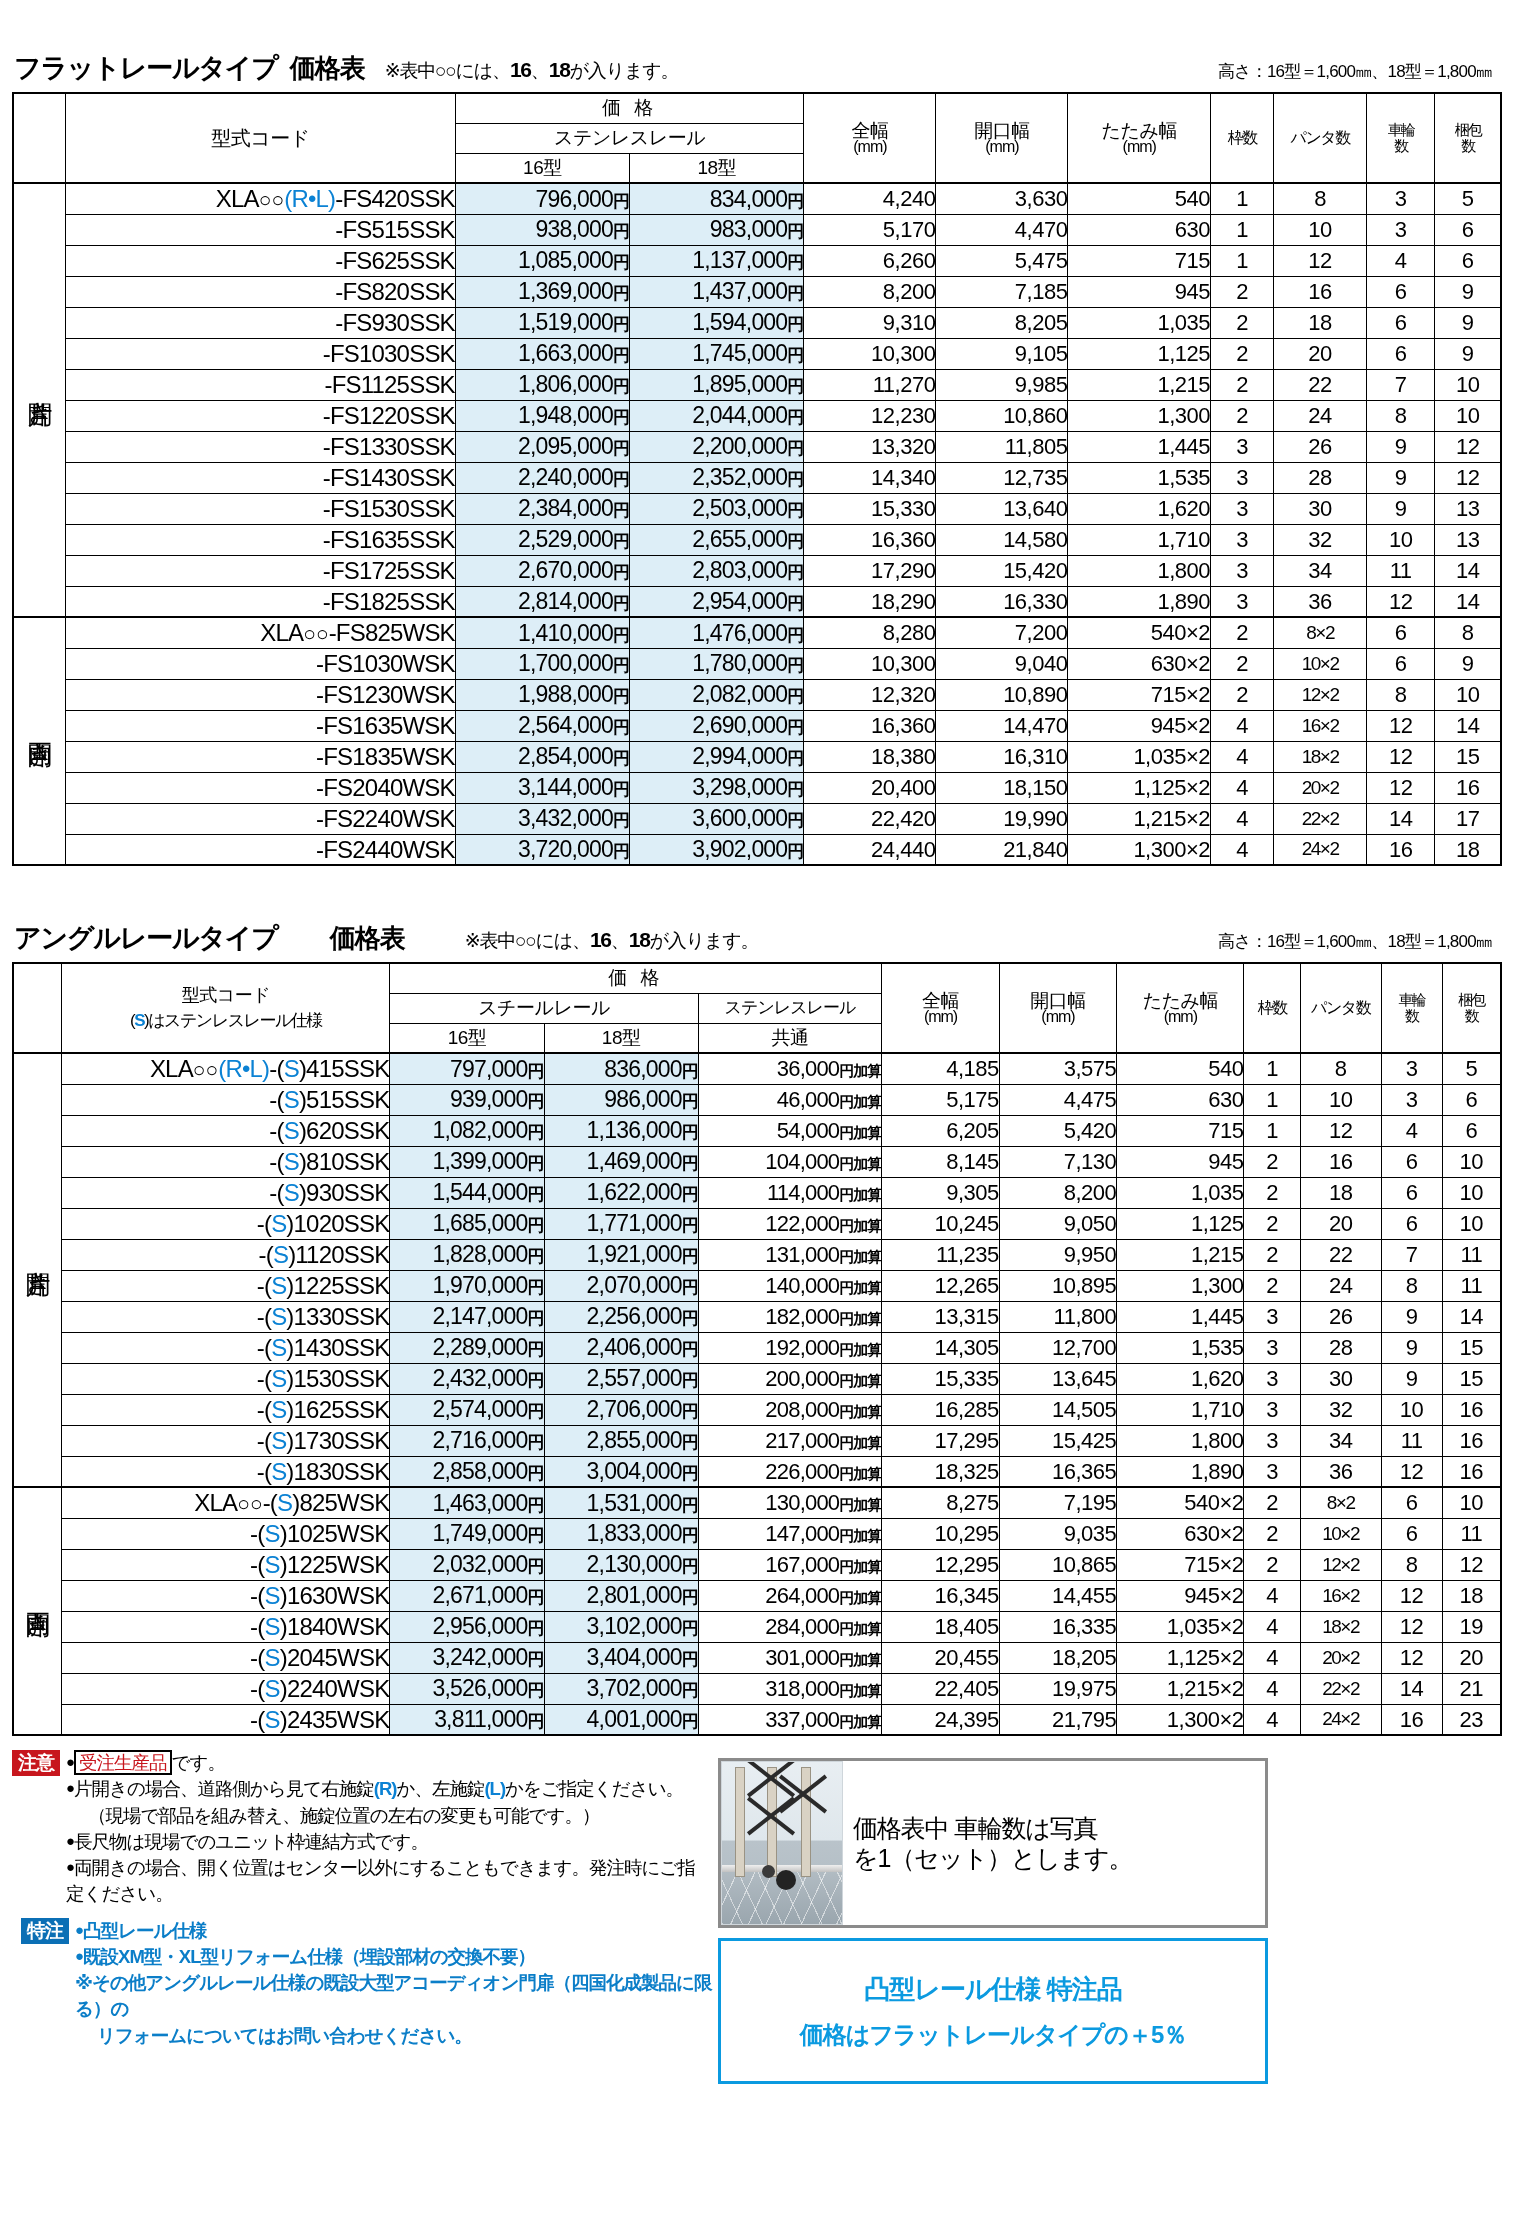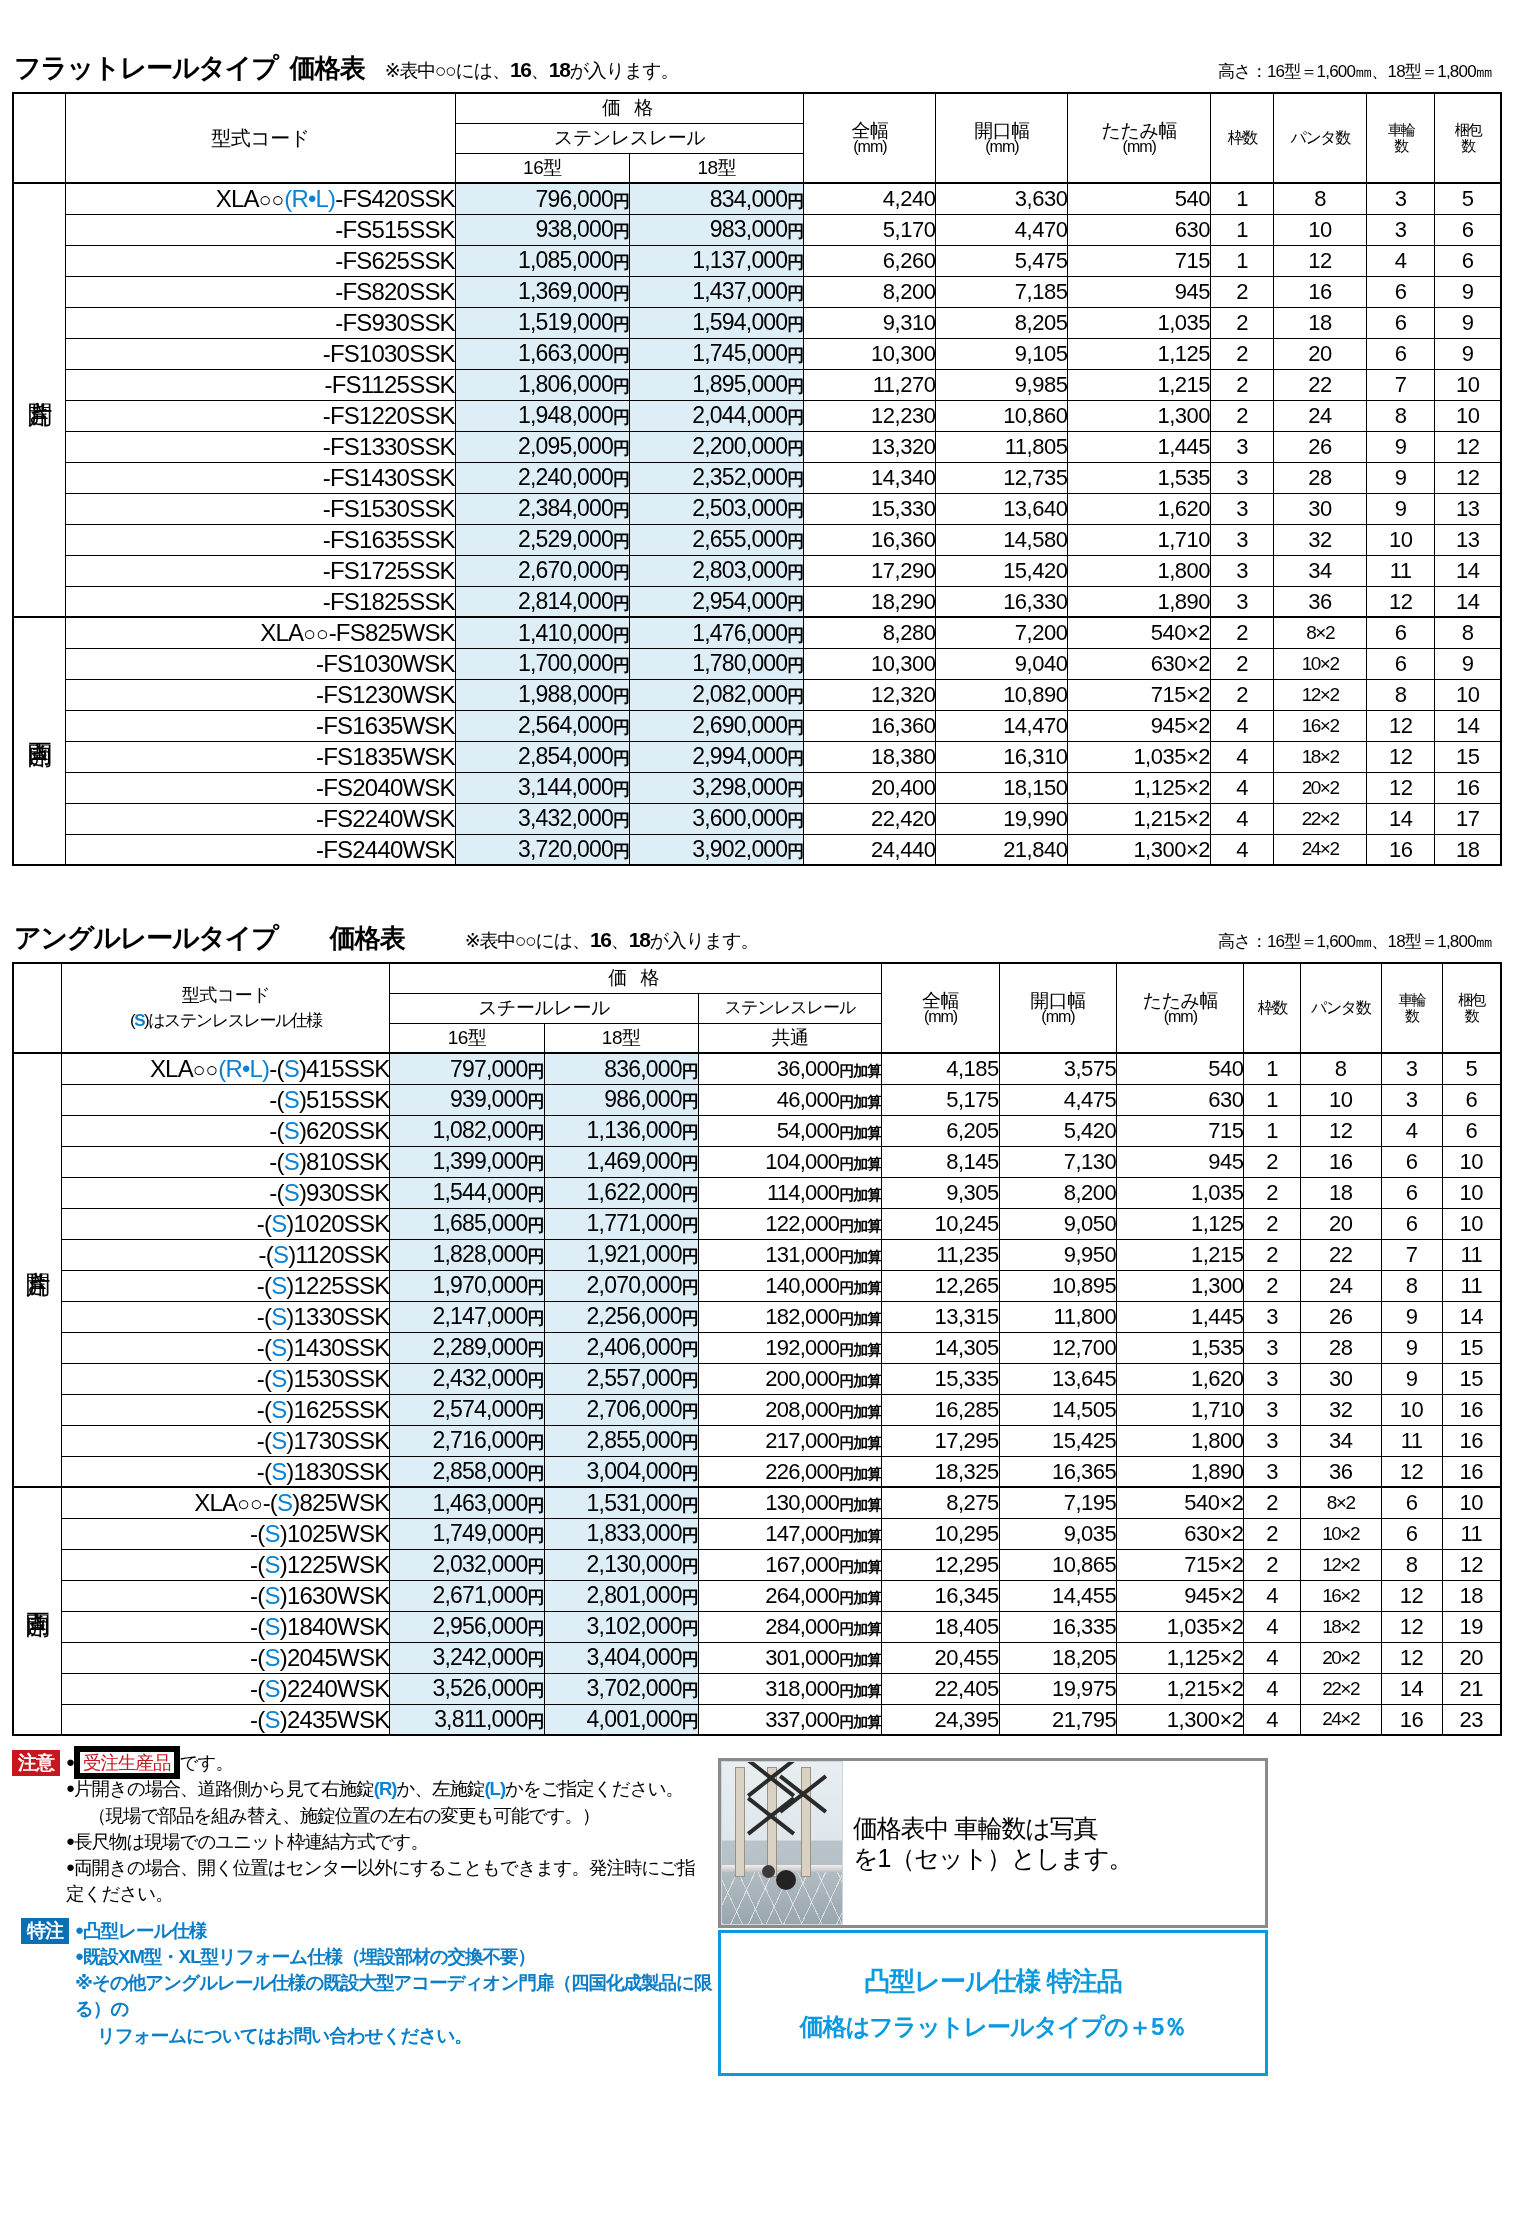--- a/index.html
+++ b/index.html
@@ -143,21 +143,21 @@
     line-height: 24px;
     letter-spacing: -1px;
     flex: 0 0 auto;
     margin-right: 6px;
   }
   .tag.red { background: #c7161d; }
   .tag.blue { background: #0b6fb5; margin-left: 9px; }
   .note-lines { font-size: 18.5px; line-height: 1.42; letter-spacing: -1px; }
   .note-lines .bullet { font-size: 15px; vertical-align: 2px; }
   .boxed-red {
-    border: 6px solid #000000;
+    border: 2px solid #000000;
     color: #c7161d;
     padding: 0 3px;
     font-weight: normal;
   }
   .note-lines .blue-b { color: #0b82d4; font-weight: bold; }
   .note-lines .indent { padding-left: 22px; display: block; }
   .note-lines.bluelines { color: #0b7ec8; font-weight: bold; }
 
   
   .notes-right {
@@ -206,21 +206,21 @@
     background: linear-gradient(#efefef,#c2c2c2);
   }
   .photo-cap {
     flex: 1;
     display: flex; align-items: center;
     font-size: 25px; line-height: 1.22; letter-spacing: -1.2px;
     padding-left: 10px;
   }
   .promo-box {
     position: absolute;
-    left: 0; top: 180px;
+    left: 0; top: 188px;
     width: 550px; height: 146px;
     border: 3px solid #0b9ae0;
     display: flex; flex-direction: column;
     align-items: center; justify-content: center;
     text-align: center;
   }
   .promo-box .l1 { font-size: 26px; font-weight: bold; color: #0b9ae0; letter-spacing: -1px; margin-bottom: 12px;}
   .promo-box .l2 { font-size: 24px; font-weight: bold; color: #0b9ae0; letter-spacing: -1px;}
 </style>
 </head>

